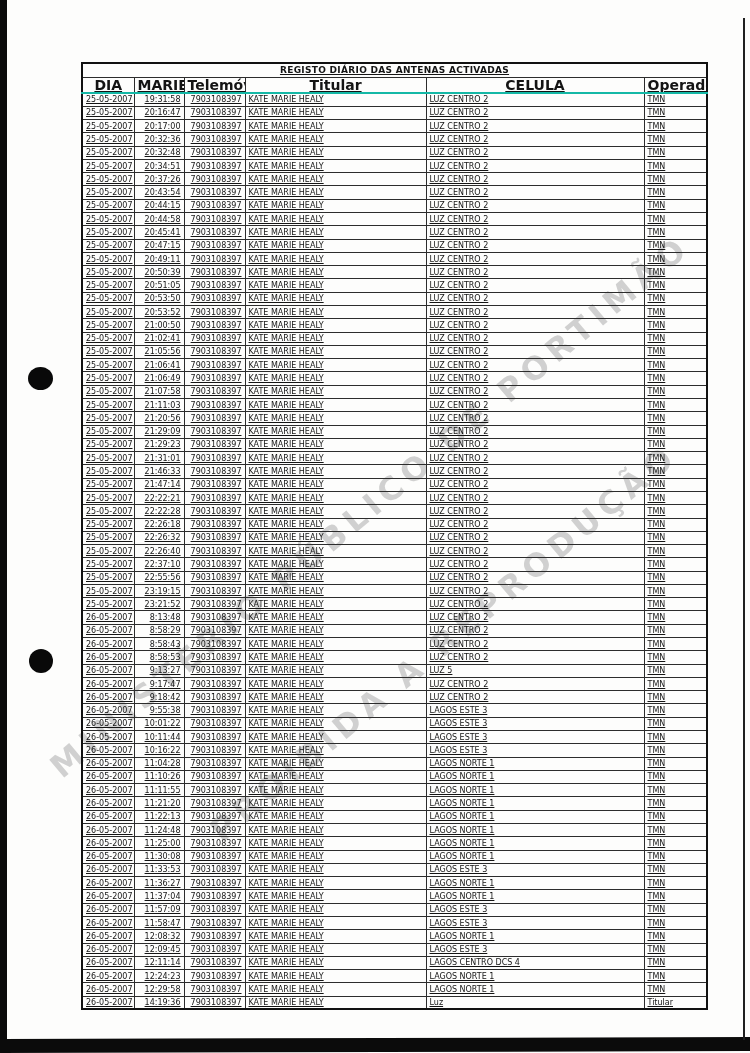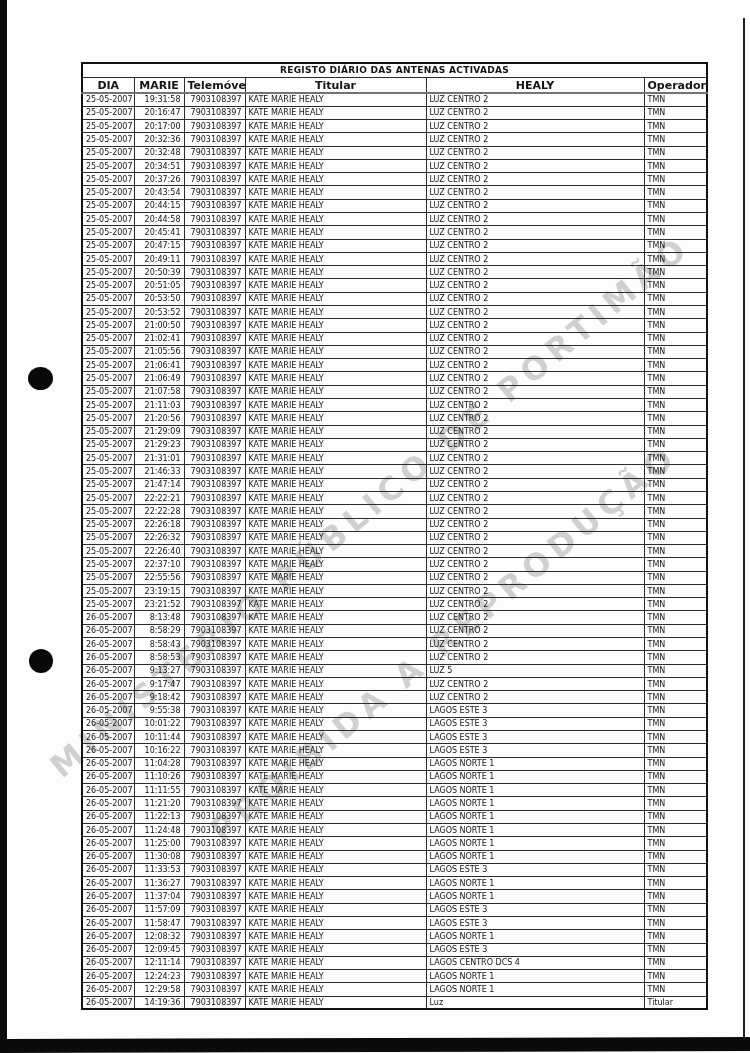--- a/index.html
+++ b/index.html
@@ -29,27 +29,27 @@
   table.records{
     position:absolute; left:81px; top:62px; z-index:2;
     border-collapse:collapse; table-layout:fixed;
     width:625px; background:transparent;
     font-size:8px; line-height:11px;
   }
   table.records td, table.records th{
     border:1px solid #2c2c2c; padding:0 3px; overflow:hidden; white-space:nowrap;
     background:transparent;
   }
-  table.records{border:2px solid #111;}
+  table.records{border:2px solid #111;text-decoration:underline;}
   tr.title-row td{
     height:13px; text-align:center; font-weight:bold; font-size:9px; letter-spacing:.3px;
   }
   tr.head-row th{
-    height:14px; font-weight:bold; font-size:11px; text-align:center;
-    border-bottom:2px solid #737373;
+    height:14px; font-weight:bold; font-size:14px; text-align:center;
+    border-bottom:2px solid #14b8a6;
   }
   .hatch{
     background-color:#f6f6f5;
     background-image:
       repeating-linear-gradient(45deg, rgba(0,0,0,.14) 0 1px, transparent 1px 3px),
       repeating-linear-gradient(-45deg, rgba(0,0,0,.14) 0 1px, transparent 1px 3px);
   }
   tbody tr{height:13.29px;}
   td.c-dia{text-align:center;}
   td.c-hora{text-align:right;}
@@ -81,21 +81,21 @@
     </colgroup>
     <thead>
       <tr class="title-row">
         <td colspan="6" class="hatch">REGISTO DIÁRIO DAS ANTENAS ACTIVADAS</td>
       </tr>
       <tr class="head-row">
         <th class="hatch">DIA</th>
         <th class="hatch">MARIE</th>
         <th class="hatch">Telemóvel</th>
         <th class="hatch">Titular</th>
-        <th class="hatch">HEALY</th>
+        <th class="hatch">CELULA</th>
         <th class="hatch">Operadora</th>
       </tr>
     </thead>
     <tbody>
         <tr>
       <td class="c-dia">25-05-2007</td>
       <td class="c-hora">19:31:58</td>
       <td class="c-tel">7903108397</td>
       <td class="c-tit">KATE MARIE HEALY</td>
       <td class="c-cel">LUZ CENTRO 2</td>

